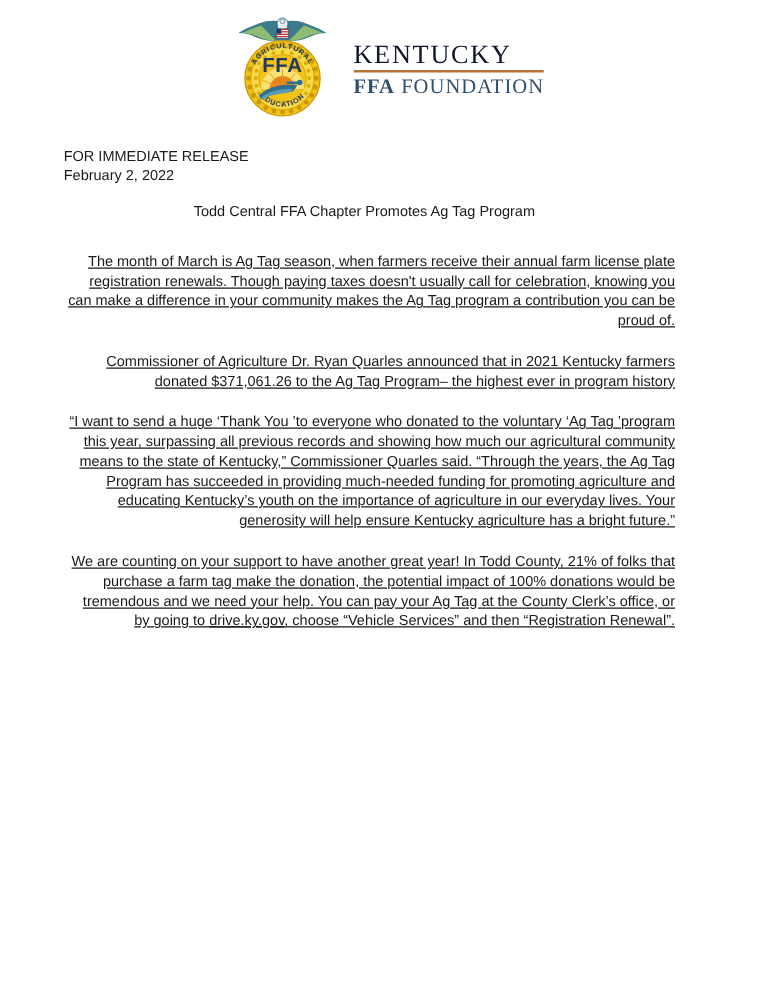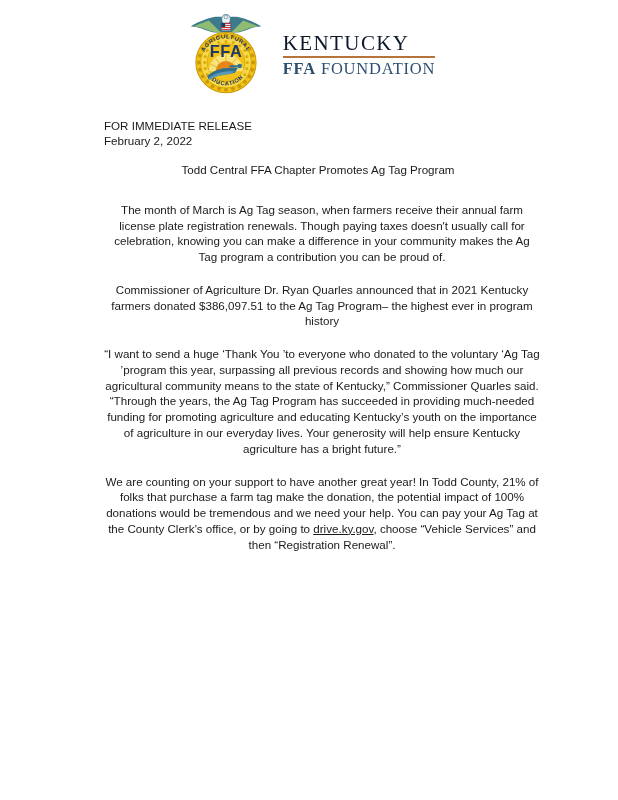--- a/index.html
+++ b/index.html
@@ -65,21 +65,21 @@
     color: #2f4f6f;
     line-height: 1.1;
     white-space: nowrap;
   }
   .wordmark-line2 .ffa {
     font-weight: bold;
   }
 
   
   .content {
-    padding: 22px 78px 0 104px;
+    padding: 22px 78px 0 51px;
   }
 
   .release-block {
     font-size: 11.6px;
     line-height: 1.33;
     margin-bottom: 14px;
   }
   .release-line {
     display: block;
     white-space: nowrap;
@@ -90,21 +90,22 @@
     font-weight: normal;
     text-align: center;
     margin: 0 0 26px 0;
     padding-right: 8px;
   }
 
   p.para {
     font-size: 11.6px;
     line-height: 1.36;
     margin: 0 0 17px 0;
-    text-align: center;
+    text-align: right;
+    text-decoration: underline;
   }
 
   .inline-link {
     text-decoration: underline;
     color: inherit;
   }
 </style>
 </head>
 <body>
 
@@ -229,21 +230,21 @@
 
     <div class="release-block">
       <span class="release-line">FOR IMMEDIATE RELEASE</span>
       <span class="release-line">February 2, 2022</span>
     </div>
 
     <div class="headline">Todd Central FFA Chapter Promotes Ag Tag Program</div>
 
     <p class="para">The month of March is Ag Tag season, when farmers receive their annual farm license plate registration renewals. Though paying taxes doesn't usually call for celebration, knowing you can make a difference in your community makes the Ag Tag program a contribution you can be proud of.</p>
 
-    <p class="para">Commissioner of Agriculture Dr. Ryan Quarles announced that in 2021 Kentucky farmers donated $386,097.51 to the Ag Tag Program– the highest ever in program history</p>
+    <p class="para">Commissioner of Agriculture Dr. Ryan Quarles announced that in 2021 Kentucky farmers donated $371,061.26 to the Ag Tag Program– the highest ever in program history</p>
 
     <p class="para">“I want to send a huge ‘Thank You ’to everyone who donated to the voluntary ‘Ag Tag ’program this year, surpassing all previous records and showing how much our agricultural community means to the state of Kentucky,” Commissioner Quarles said. “Through the years, the Ag Tag Program has succeeded in providing much-needed funding for promoting agriculture and educating Kentucky’s youth on the importance of agriculture in our everyday lives. Your generosity will help ensure Kentucky agriculture has a bright future.”</p>
 
 
     <p class="para"><span>We are counting on your support to have another great year! In Todd County, 21% of folks that purchase a farm tag make the donation, the potential impact of 100% donations would be tremendous and we need your help. You can pay your Ag Tag at the County Clerk’s office, or by going to </span><a class="inline-link" href="#">drive.ky.gov</a><span>, choose “Vehicle Services” and then “Registration Renewal”.</span></p>
 
   </div>
 </div>
 
 </body></html>

